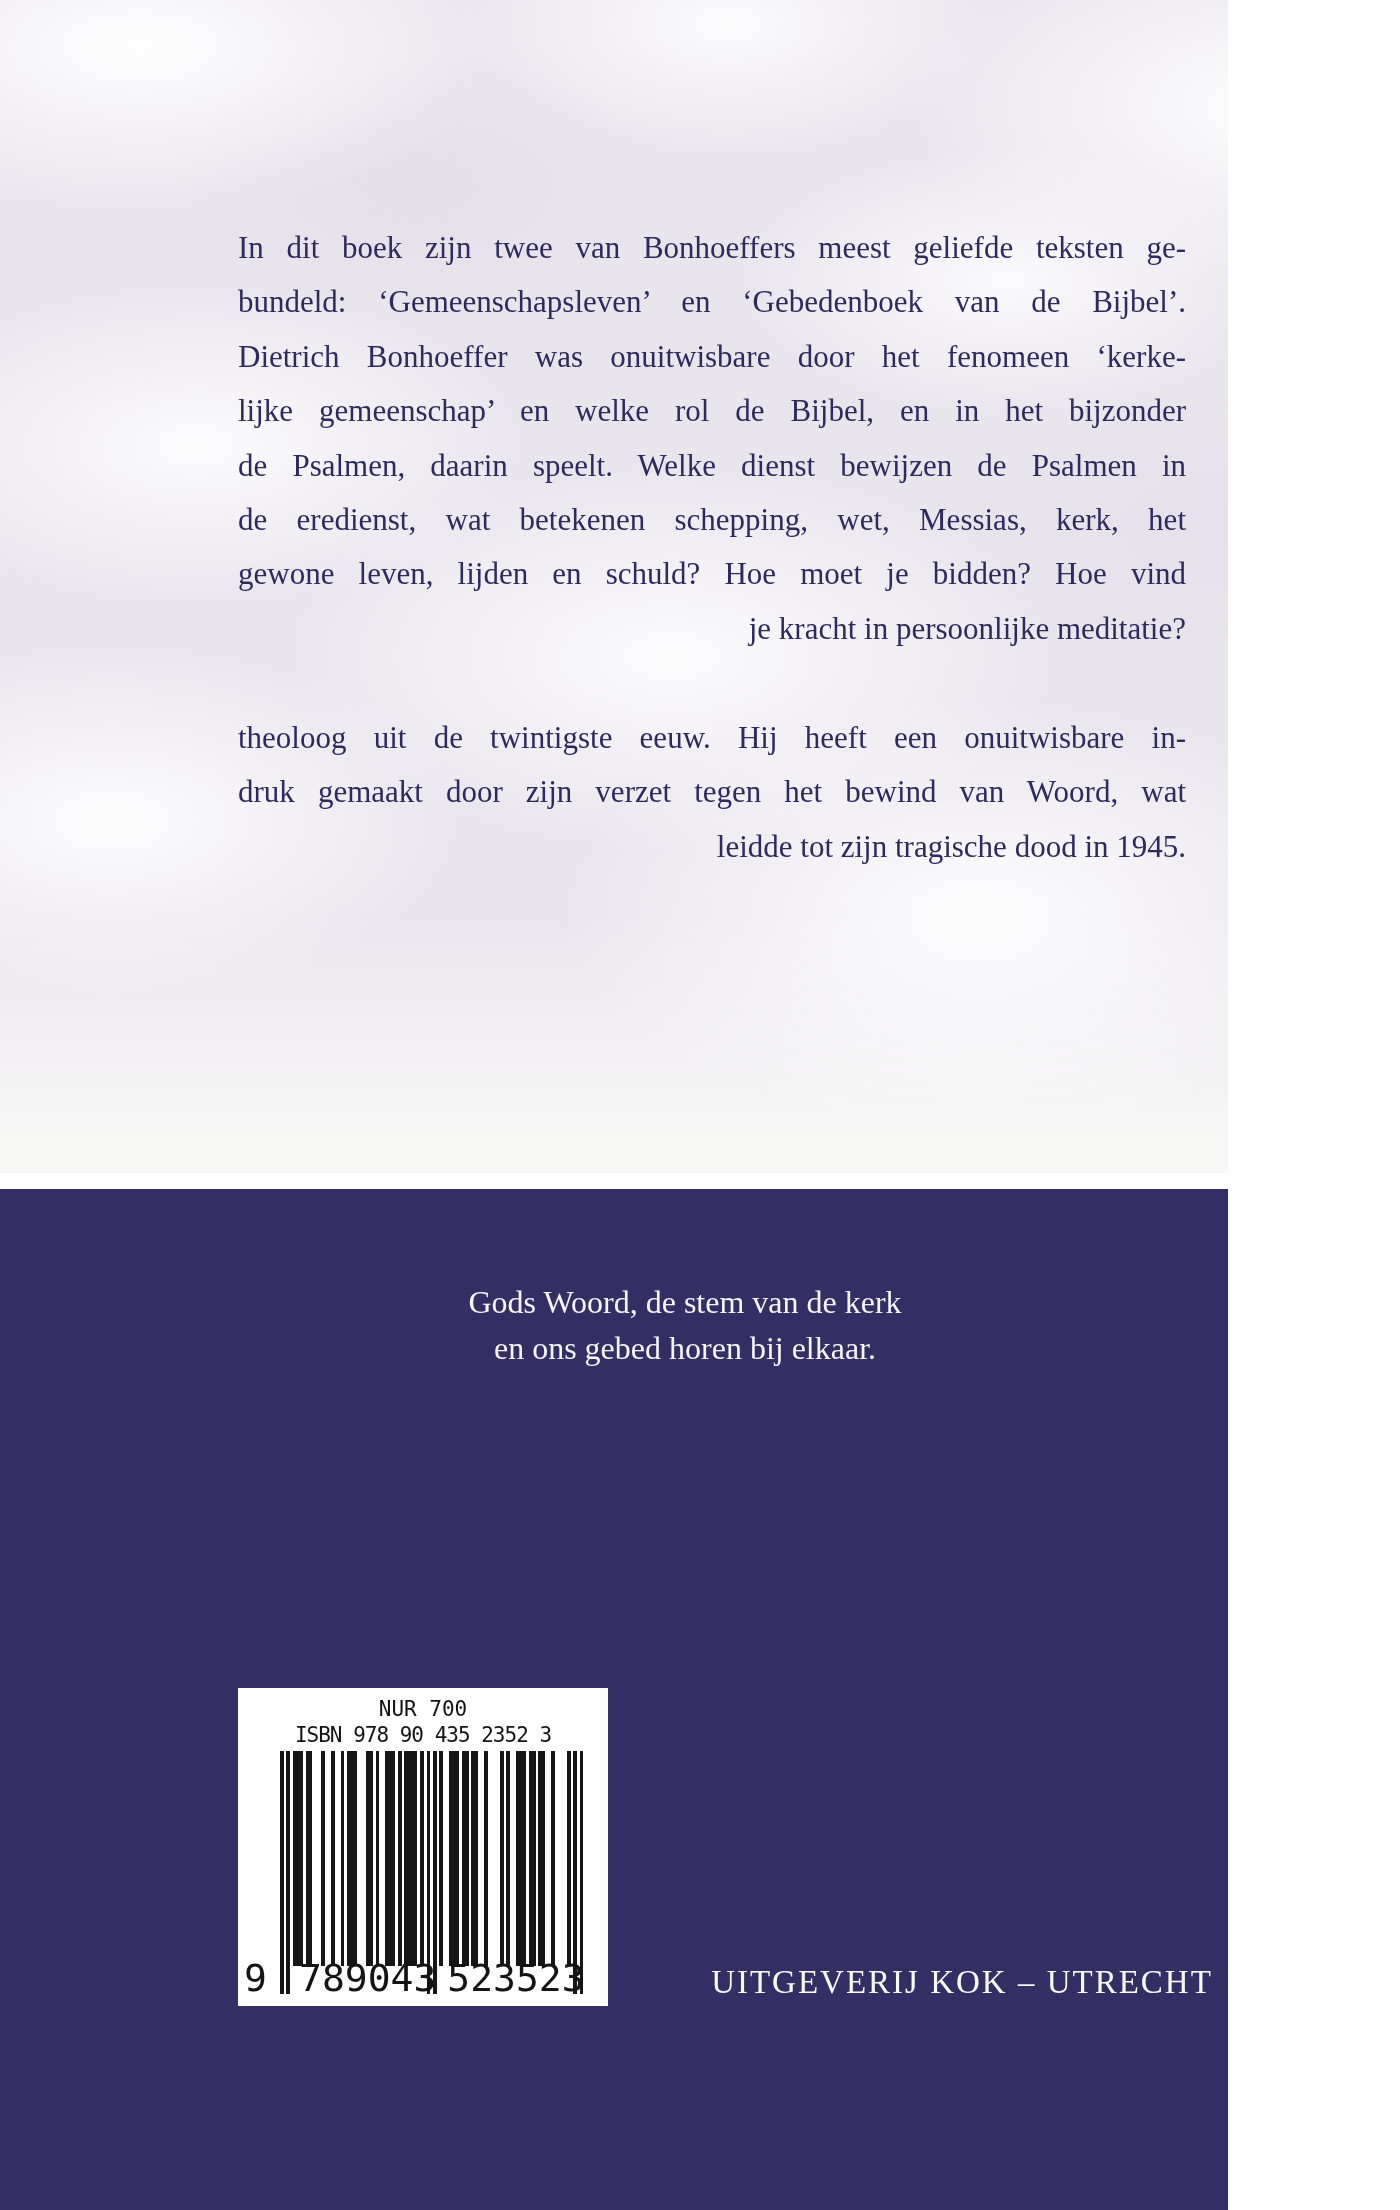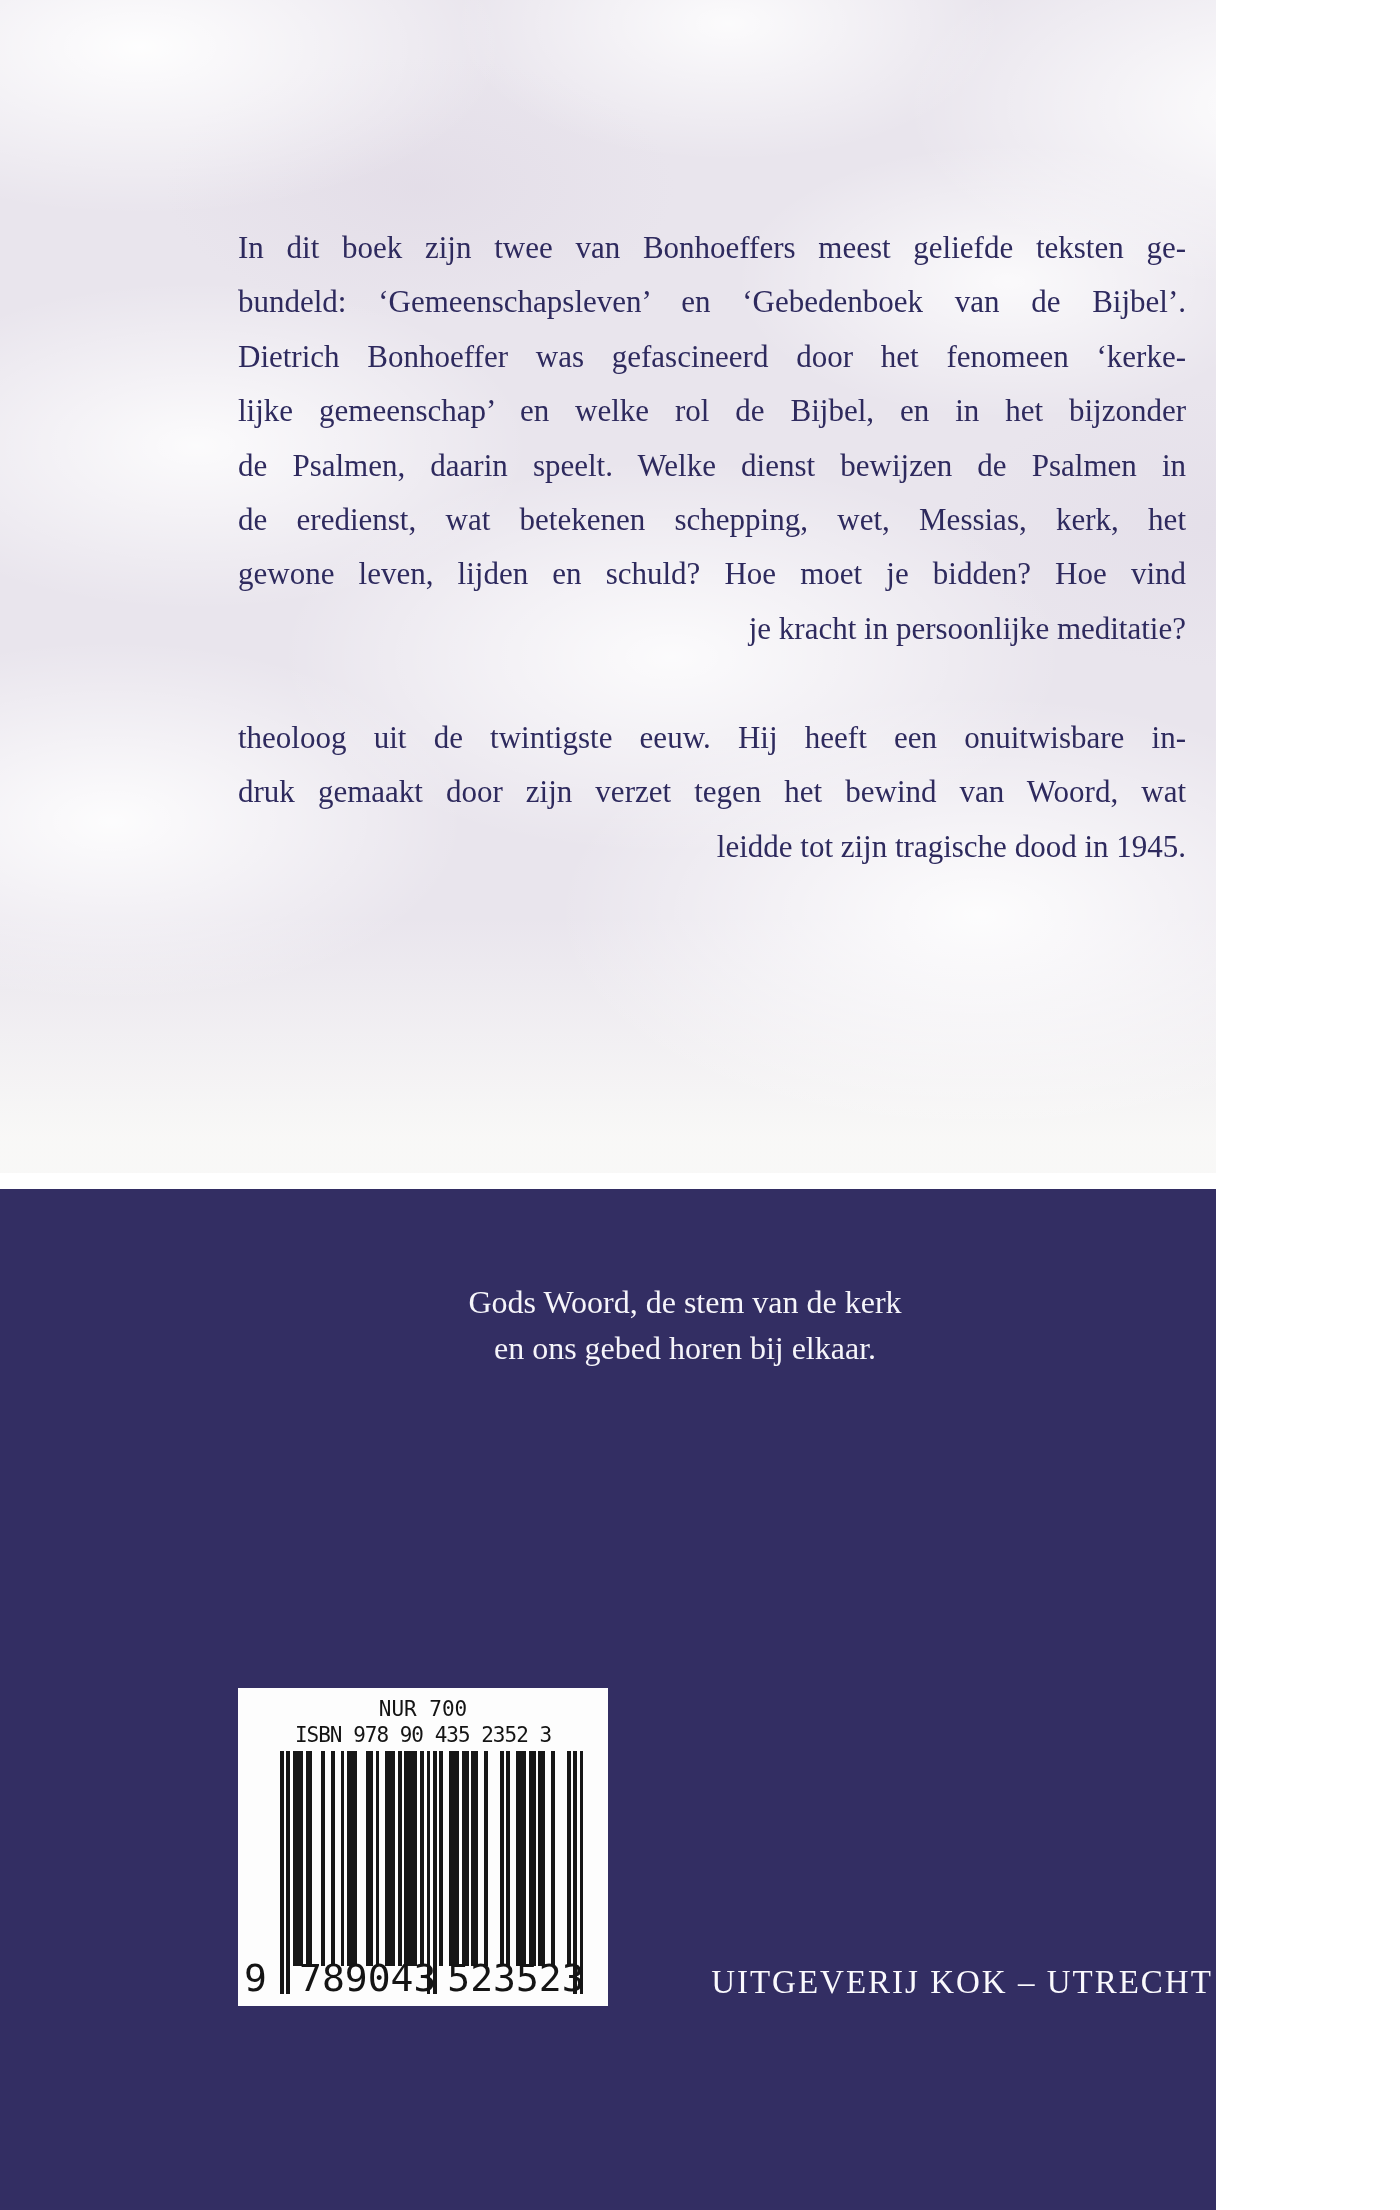--- a/index.html
+++ b/index.html
@@ -4,20 +4,21 @@
 <style>
   html, body { margin: 0; padding: 0; }
   body { background: #ffffff; }
 
   .cover {
     position: relative;
     width: 1216px;
     height: 2210px;
     overflow: hidden;
     font-family: "Liberation Serif", "DejaVu Serif", serif;
+    padding-left: 12px;
   }
 
   
   .sky {
     position: absolute;
     left: 0; top: 0;
     width: 1400px; height: 1173px;
     background:
       radial-gradient(40% 22% at 10% 4%,  rgba(255,255,255,0.95) 0%, rgba(255,255,255,0) 65%),
       radial-gradient(30% 18% at 52% 2%,  rgba(255,255,255,0.85) 0%, rgba(255,255,255,0) 65%),
@@ -137,21 +138,21 @@
 </style>
 </head>
 <body>
 
 <div class="cover">
 
   <section class="sky">
     <div class="para para-blurb">
         <div class="line just">In dit boek zijn twee van Bonhoeffers meest geliefde teksten ge-</div>
         <div class="line just">bundeld: ‘Gemeenschapsleven’ en ‘Gebedenboek van de Bijbel’.</div>
-        <div class="line just">Dietrich Bonhoeffer was gefascineerd door het fenomeen ‘kerke-</div>
+        <div class="line just">Dietrich Bonhoeffer was onuitwisbare door het fenomeen ‘kerke-</div>
         <div class="line just">lijke gemeenschap’ en welke rol de Bijbel, en in het bijzonder</div>
         <div class="line just">de Psalmen, daarin speelt. Welke dienst bewijzen de Psalmen in</div>
         <div class="line just">de eredienst, wat betekenen schepping, wet, Messias, kerk, het</div>
         <div class="line just">gewone leven, lijden en schuld? Hoe moet je bidden? Hoe vind</div>
         <div class="line">je kracht in persoonlijke meditatie?</div>
       </div>
 
     <div class="para para-bio">
       <div>
           <div class="line just">theoloog uit de twintigste eeuw. Hij heeft een onuitwisbare in-</div>

